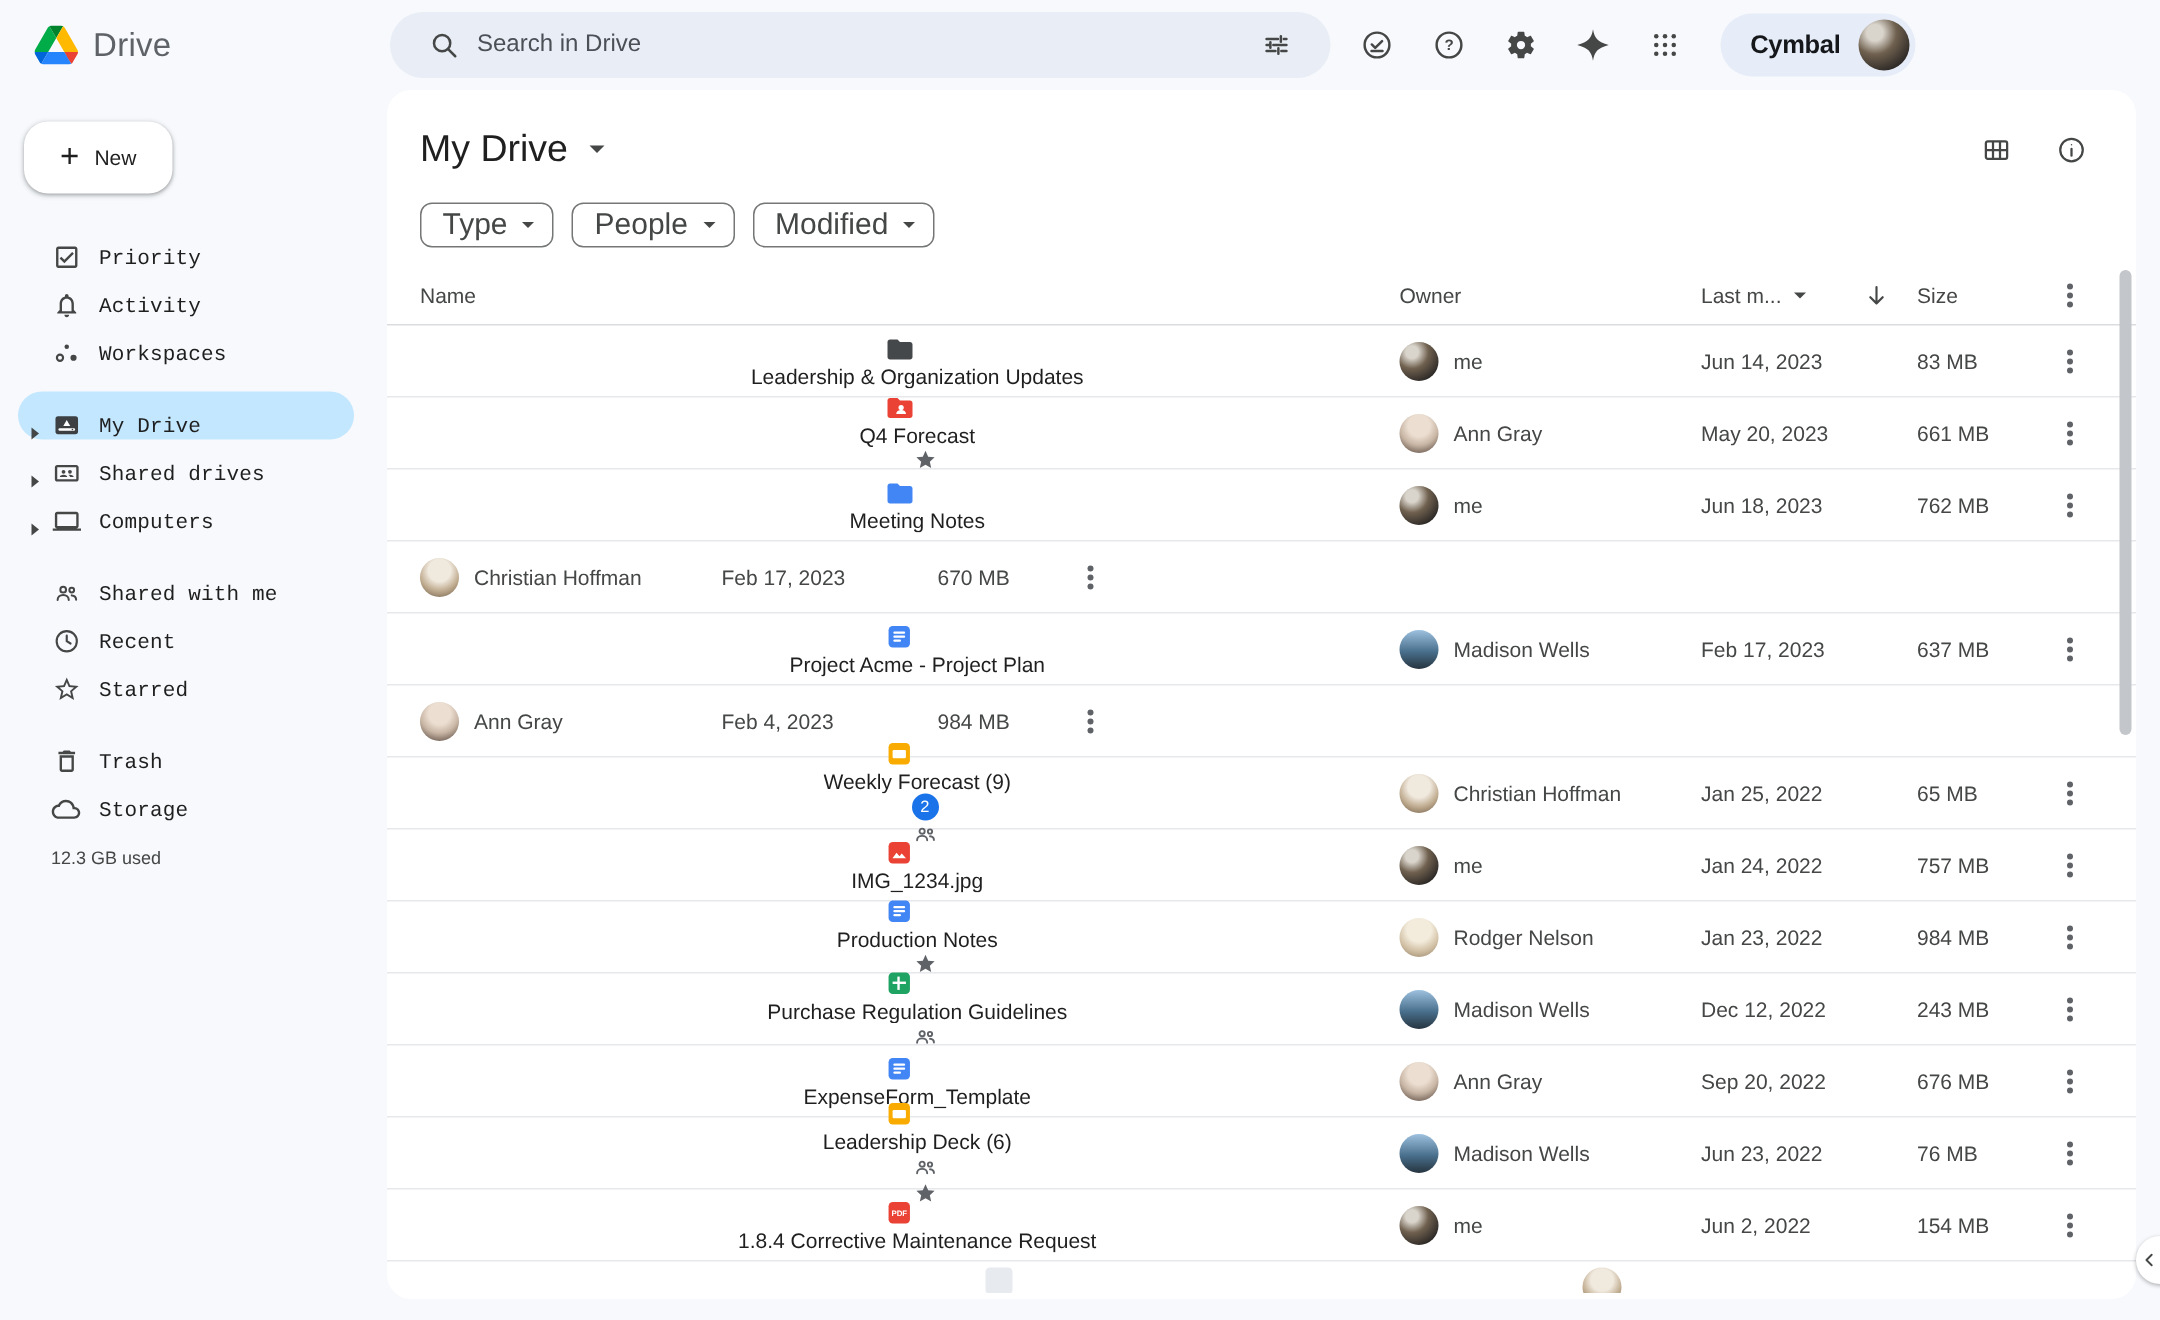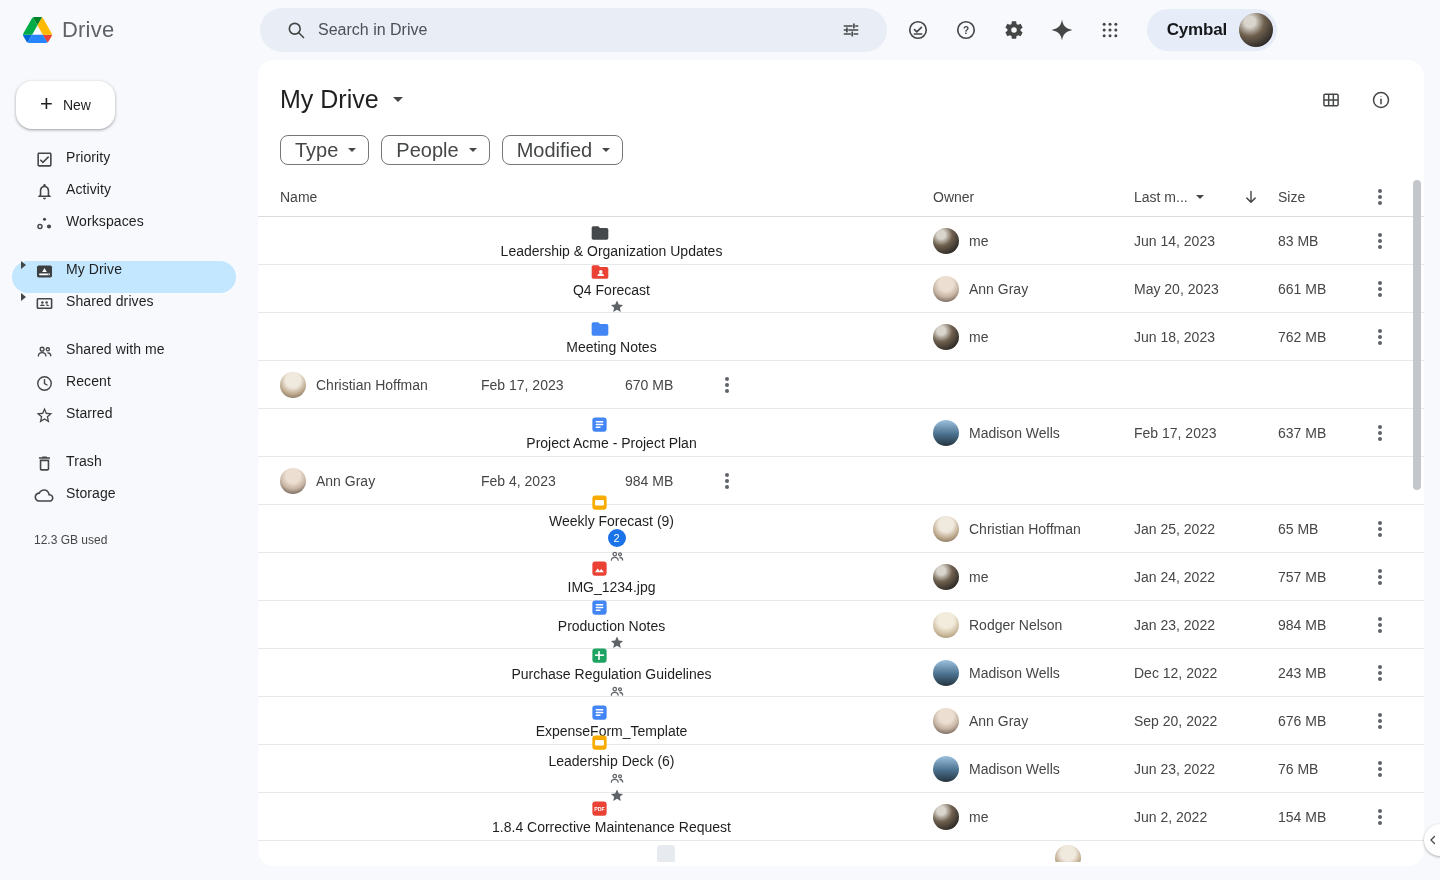--- a/index.html
+++ b/index.html
@@ -34,21 +34,21 @@
   .av-madison  { background:linear-gradient(180deg, #9dc1de 0%, #49708d 55%, #26343f 100%); }
   .av-rodger   { background:radial-gradient(circle at 50% 30%, #f3ecdc 0 36%, #cfbda1 66%, #8d7b5f 100%); }
 
   
   .sidebar { position:absolute; top:60px; left:0; width:258px; bottom:0; }
   .new-btn { margin:21px 0 0 16px; width:99px; height:48px; background:#ffffff; border:none; border-radius:16px; display:flex; align-items:center; justify-content:center; gap:10px; cursor:pointer; box-shadow:0 1px 2px rgba(60,64,67,.30), 0 1px 3px 1px rgba(60,64,67,.15); font-family:"Liberation Sans",sans-serif; }
   .new-btn .plus { font-size:22px; font-weight:400; color:#1f1f1f; line-height:1; margin-top:-2px; }
   .new-btn .nb-label { font-size:14px; font-weight:500; color:#1f1f1f; }
   .nav { margin-top:20px; }
   .nav-group { margin-bottom:16px; }
-  .nav-item { display:flex; align-items:flex-start; height:32px; margin:0 22px 0 12px; border-radius:16px; cursor:pointer; }
+  .nav-item { display:flex; align-items:flex-end; height:32px; margin:0 22px 0 12px; border-radius:16px; cursor:pointer;font-family:Liberation Mono, monospace; }
   .nav-item.selected { background:#c2e7ff; }
   .nav-arrow { width:22px; display:flex; align-items:center; justify-content:center; flex:0 0 auto; }
   .tri-r { width:0; height:0; border-left:5px solid #444746; border-top:4px solid transparent; border-bottom:4px solid transparent; display:inline-block; }
   .nav-icon { width:20px; height:20px; display:flex; align-items:center; justify-content:center; flex:0 0 auto; margin-right:12px; }
   .nav-label { font-size:14px; color:#1f1f1f; letter-spacing:.1px; white-space:nowrap; }
   .storage-used { margin:10px 0 0 34px; font-size:12px; color:#444746; }
 
   
   .card { position:absolute; left:258px; top:60px; width:1166px; height:806px; background:#ffffff; border-radius:16px; overflow:hidden; }
   .card-head { display:flex; align-items:center; padding:25px 30px 0 22px; }
@@ -227,20 +227,31 @@
           </span>
           <span class="nav-icon">
             <svg width="19" height="19" viewBox="0 0 24 24" fill="#444746">
               <path d="M20 5H4c-1.1 0-2 .9-2 2v10c0 1.1.9 2 2 2h16c1.1 0 2-.9 2-2V7c0-1.1-.9-2-2-2zm0 12H4V7h16v10z"></path>
               <circle cx="9.3" cy="10.8" r="1.6"></circle>
               <circle cx="14.7" cy="10.8" r="1.6"></circle>
               <path d="M9.3 13.3c-1.8 0-3.1.8-3.1 1.9h6.2c0-1.1-1.3-1.9-3.1-1.9zM14.7 13.3c-.4 0-.9.05-1.2.15.8.4 1.3 1 1.3 1.75h3c0-1.1-1.3-1.9-3.1-1.9z"></path>
             </svg>
           </span>
           <span class="nav-label">Shared drives</span>
+        </div>
+        <div class="nav-item">
+          <span class="nav-arrow">
+            <i class="tri-r"></i>
+          </span>
+          <span class="nav-icon">
+            <svg width="19" height="19" viewBox="0 0 24 24" fill="#444746">
+              <path d="M20 18c1.1 0 1.99-.9 1.99-2L22 6c0-1.1-.9-2-2-2H4c-1.1 0-2 .9-2 2v10c0 1.1.9 2 2 2H0v2h24v-2h-4zM4 6h16v10H4V6z"></path>
+            </svg>
+          </span>
+          <span class="nav-label">Computers</span>
         </div>
       </div>
       <div class="nav-group">
         <div class="nav-item">
           <span class="nav-arrow"></span>
           <span class="nav-icon">
             <svg width="19" height="19" viewBox="0 0 24 24" fill="none" stroke="#444746" stroke-width="1.7">
               <circle cx="9" cy="9" r="2.4"></circle>
               <path d="M4.3 17.6c0-2.6 2.1-4.1 4.7-4.1s4.7 1.5 4.7 4.1" stroke-linecap="round"></path>
               <circle cx="16.2" cy="9.3" r="2"></circle>

